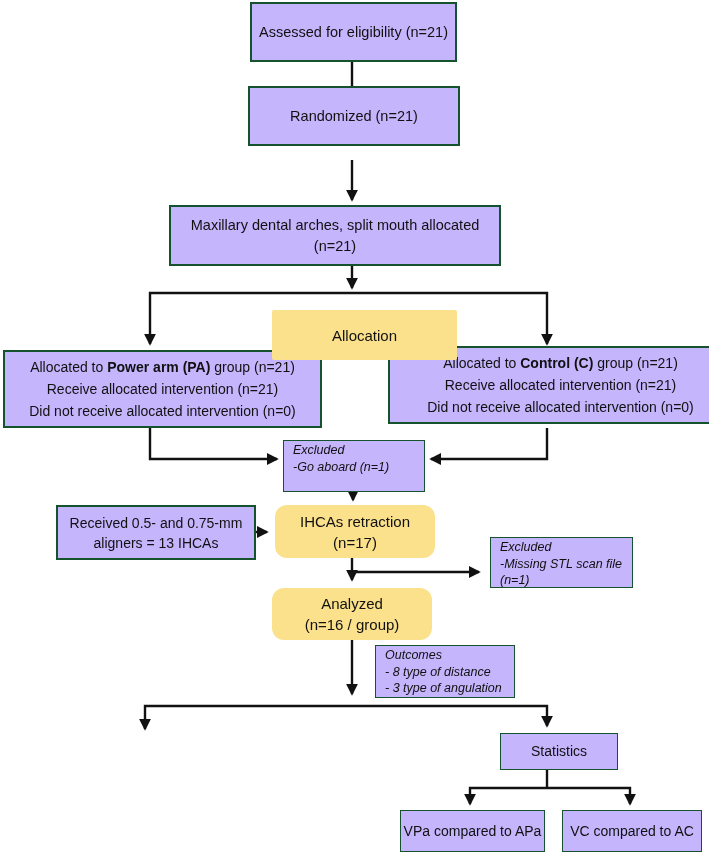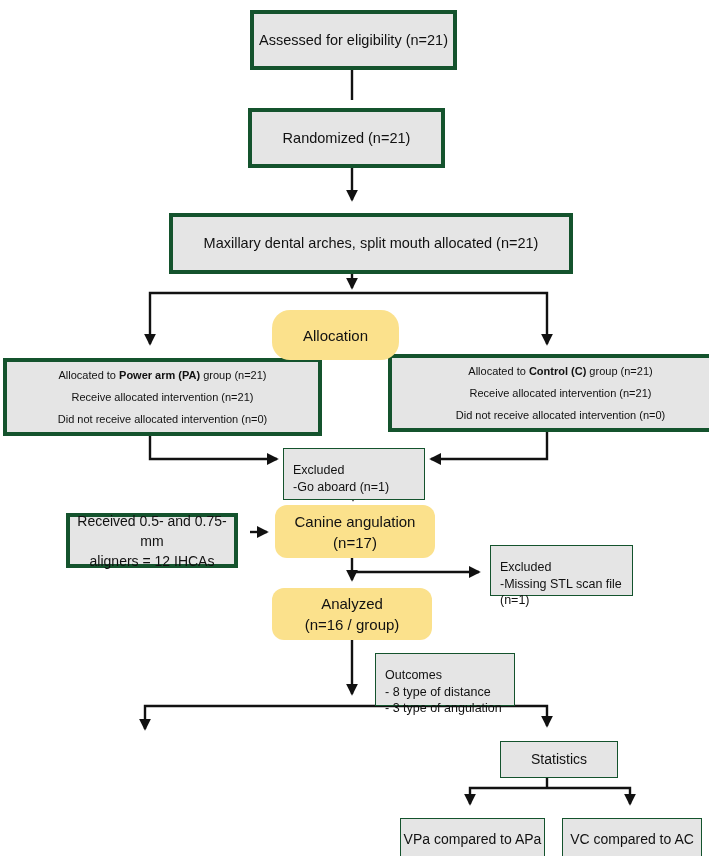--- a/index.html
+++ b/index.html
@@ -2,34 +2,34 @@
 <html><head>
 <meta charset="utf-8">
 <style>
   html,body{margin:0;padding:0;background:#ffffff;}
   .canvas{
     position:relative;width:709px;height:856px;background:#ffffff;
     font-family:"Liberation Sans",sans-serif;color:#111;overflow:hidden;
   }
   .wires{position:absolute;left:0;top:0;z-index:0;}
   .box{
-    position:absolute;box-sizing:border-box;background:#e5e5e5;
-    border:4px solid #14532d;display:flex;flex-direction:column;
+    position:absolute;box-sizing:border-box;background:#c4b5fd;
+    border:2px solid #14532d;display:flex;flex-direction:column;
     align-items:center;justify-content:center;text-align:center;
-    z-index:1;font-size:14.5px;line-height:21px;margin-top:8px;
+    z-index:1;font-size:14.5px;line-height:21px;
   }
   .box.thin{border-width:1.5px;}
   .box.leftalign{align-items:flex-start;text-align:left;justify-content:flex-start;
-    padding:13px 6px 4px 9px;font-size:12.5px;line-height:16.5px;}
+    padding:1px 6px 4px 9px;font-size:12.5px;line-height:16.5px;font-style:italic;}
   .hl{
     position:absolute;box-sizing:border-box;background:#fbe18c;border:none;
     border-radius:12px;display:flex;flex-direction:column;align-items:center;
     justify-content:center;text-align:center;z-index:2;font-size:15px;line-height:21px;
   }
-  .grp{font-size:11px;line-height:22px;}
+  .grp{font-size:14px;line-height:22px;}
   .small{font-size:14px;}
   b{font-weight:bold;}
 </style>
 </head>
 <body>
 
 <div class="canvas">
 
   <svg class="wires" width="709" height="856" viewBox="0 0 709 856">
     <defs>
@@ -52,60 +52,60 @@
       <path d="M145 729 L145 706 L547 706 L547 726" marker-start="url(#ah)" marker-end="url(#ah)"></path>
       <path d="M547 769 L547 788"></path>
       <path d="M470 804 L470 788 L630 788 L630 804" marker-start="url(#ah)" marker-end="url(#ah)"></path>
     </g>
   </svg>
 
   <div class="box" style="left:250px;top:2px;width:207px;height:60px">
     <span>Assessed for eligibility (n=21)</span>
   </div>
 
-  <div class="box" style="left:248px;top:100px;width:197px;height:60px">
+  <div class="box" style="left:248px;top:86px;width:212px;height:60px">
     <span>Randomized (n=21)</span>
   </div>
 
-  <div class="box" style="left:169px;top:205px;width:404px;height:61px">
+  <div class="box" style="left:169px;top:205px;width:332px;height:61px">
     <span>Maxillary dental arches, split mouth allocated (n=21)</span>
   </div>
 
   <div class="box grp" style="left:3px;top:350px;width:319px;height:78px">
     <div>
       <span>Allocated to </span><b>Power arm (PA)</b><span> group (n=21)</span>
     </div>
     <div>Receive allocated intervention (n=21)</div>
     <div>Did not receive allocated intervention (n=0)</div>
   </div>
 
   <div class="box grp" style="left:388px;top:346px;width:345px;height:78px">
     <div>
       <span>Allocated to </span><b>Control (C)</b><span> group (n=21)</span>
     </div>
     <div>Receive allocated intervention (n=21)</div>
     <div>Did not receive allocated intervention (n=0)</div>
   </div>
 
-  <div class="hl" style="left:272px;top:310px;width:127px;height:50px;border-radius:18px">
+  <div class="hl" style="left:272px;top:310px;width:185px;height:50px;border-radius:2px">
     <span>Allocation</span>
   </div>
 
   <div class="box thin leftalign" style="left:283px;top:440px;width:142px;height:52px">
     <div>Excluded</div>
     <div>-Go aboard (n=1)</div>
   </div>
 
-  <div class="box small" style="left:66px;top:505px;width:172px;height:55px;line-height:20px">
+  <div class="box small" style="left:56px;top:505px;width:200px;height:55px;line-height:20px">
     <div>Received 0.5- and 0.75-mm</div>
-    <div>aligners = 12 IHCAs</div>
+    <div>aligners = 13 IHCAs</div>
   </div>
 
   <div class="hl" style="left:275px;top:505px;width:160px;height:53px">
-    <div>Canine angulation</div>
+    <div>IHCAs retraction</div>
     <div>(n=17)</div>
   </div>
 
   <div class="box thin leftalign" style="left:490px;top:537px;width:143px;height:51px">
     <div>Excluded</div>
     <div>-Missing STL scan file (n=1)</div>
   </div>
 
   <div class="hl" style="left:272px;top:588px;width:160px;height:52px">
     <div>Analyzed</div>

